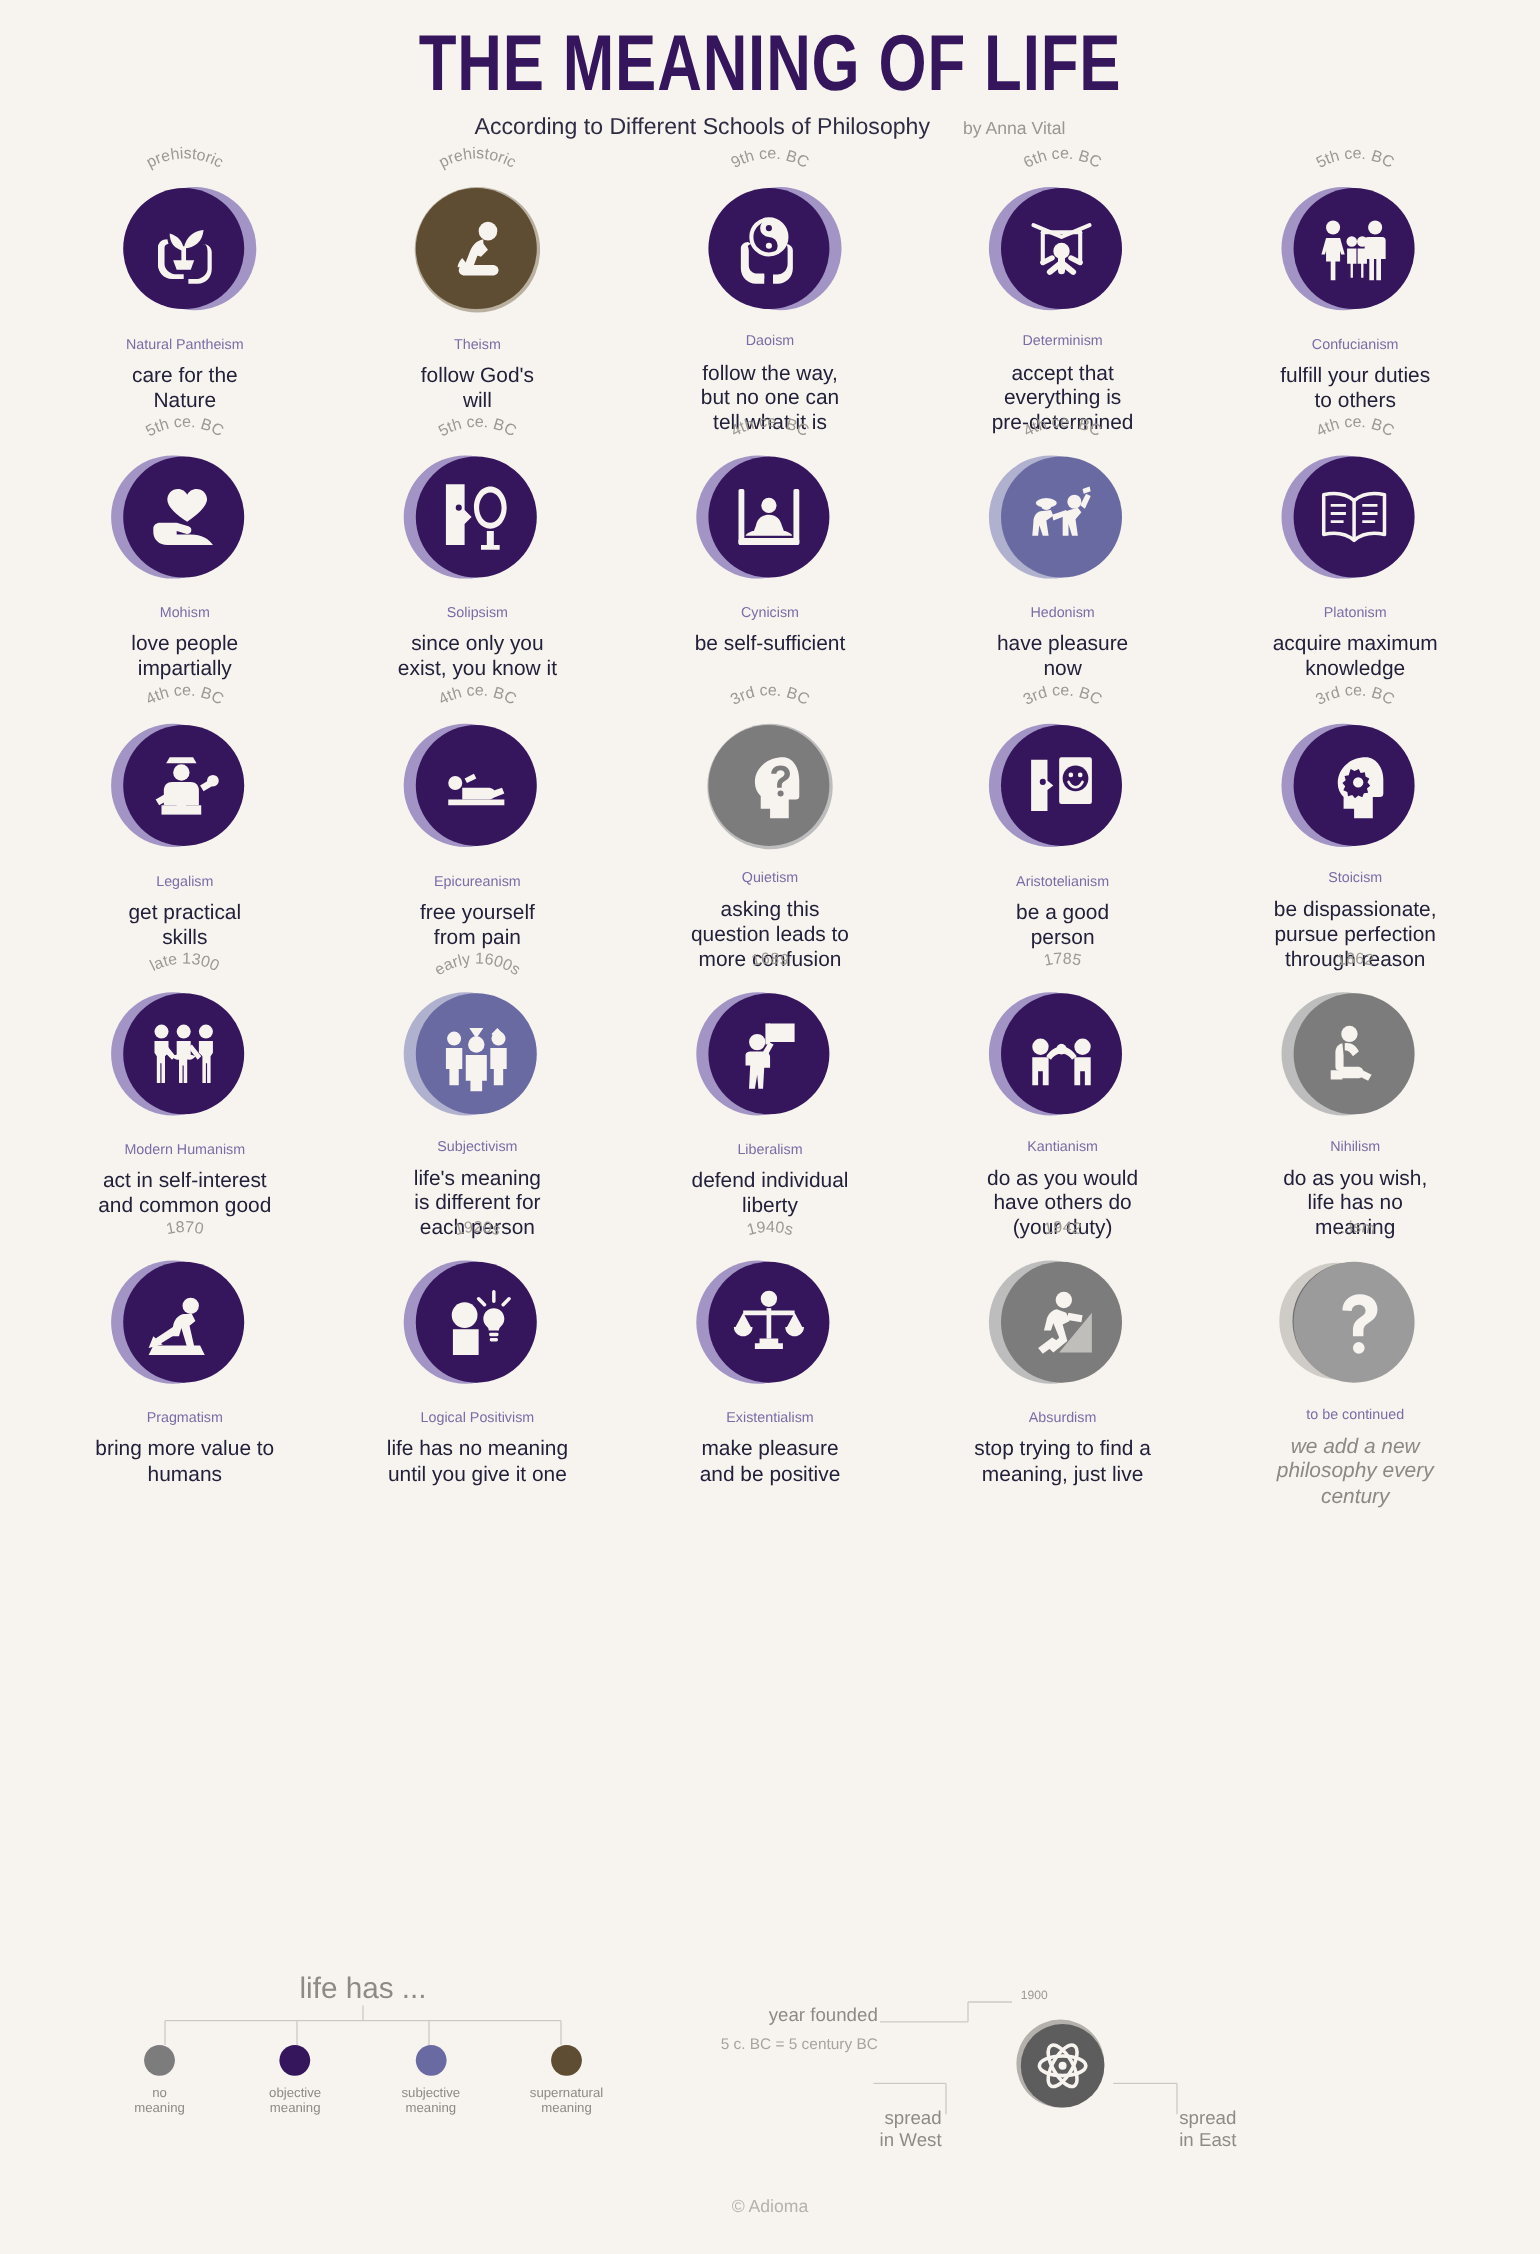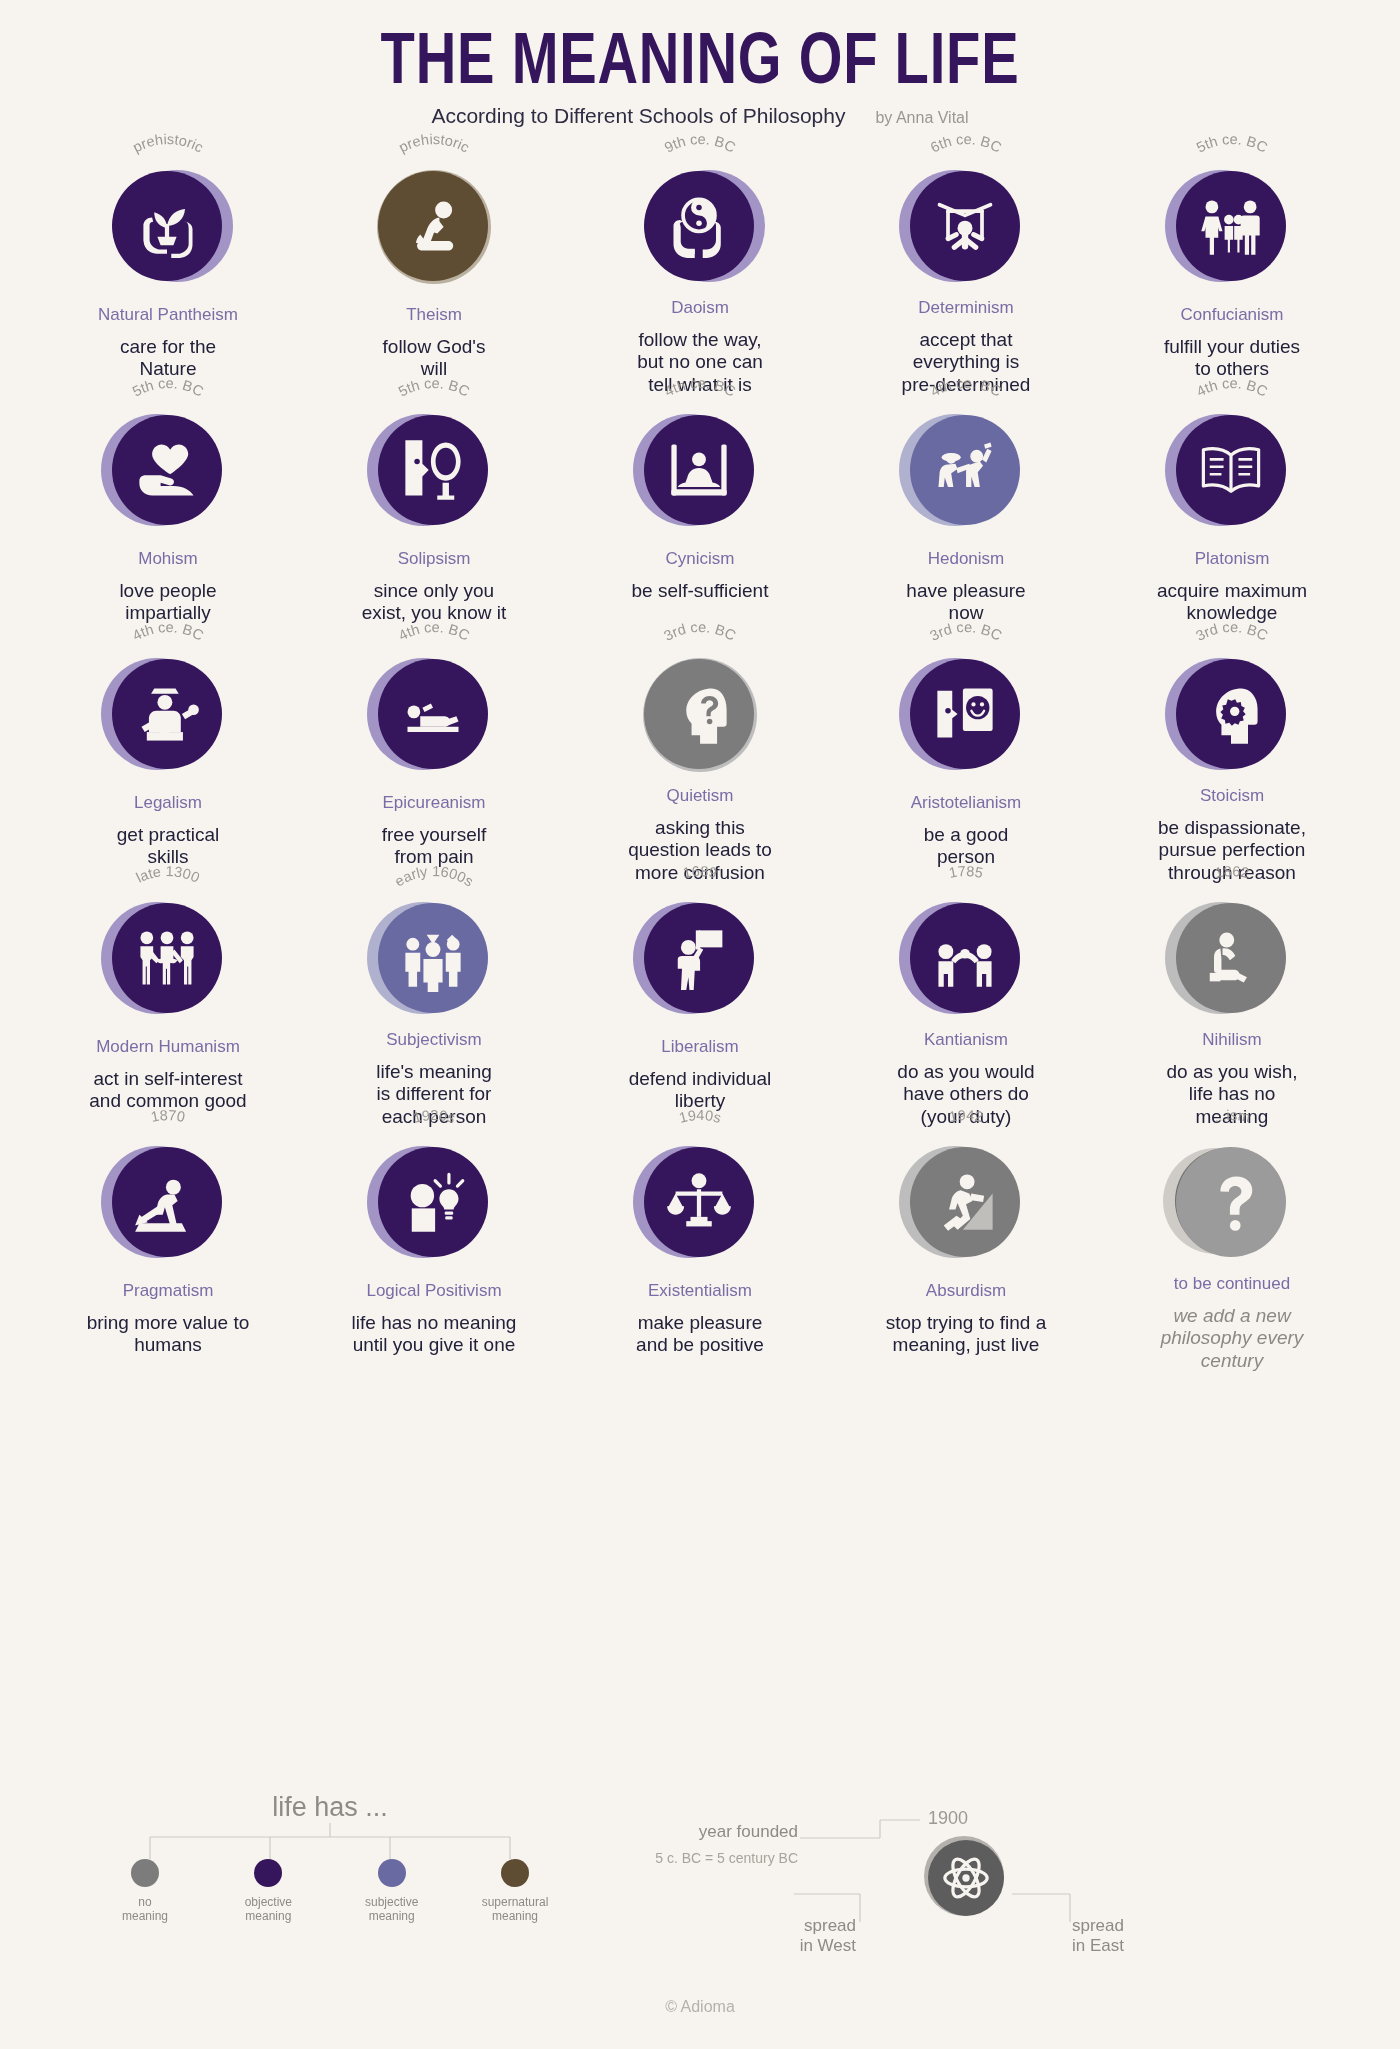--- a/index.html
+++ b/index.html
@@ -60,21 +60,21 @@
 
   .disc {
     position: absolute; left: 19px; top: 19px;
     width: 110px; height: 110px; border-radius: 50%;
     display: flex; align-items: center; justify-content: center;
   }
   .disc svg { width: 68px; height: 68px; display: block; }
 
   .school {
     margin-top: 8px;
-    font-size: 17px; color: #7a6ca6; text-align: center; line-height: 1.1;
+    font-size: 13px; color: #7a6ca6; text-align: center; line-height: 1.1;
   }
   .desc {
     margin-top: 11px;
     font-size: 19px; color: #23203a; text-align: center; line-height: 1.18;
     white-space: pre-line;
   }
   .desc.italic { font-style: italic; color: #8c8882; }
 
   
   .stack-a, .stack-b {
@@ -91,21 +91,21 @@
   .legend-title { font-size: 27px; color: #8e8a85; }
   .legend-tree { position: relative; height: 36px; }
   .legend-items { display: flex; justify-content: space-between; padding: 0 20px; }
   .legend-item { width: 110px; text-align: center; }
   .legend-dot { width: 28px; height: 28px; border-radius: 50%; margin: 0 auto 8px auto; }
   .legend-label { font-size: 12px; color: #8e8a85; line-height: 1.18; white-space: pre-line; }
 
   .legend-right { position: absolute; left: 760px; top: 1806px; width: 580px; height: 190px; }
   .lr-text { position: absolute; font-size: 17px; color: #8e8a85; line-height: 1.2; }
   .lr-small { position: absolute; font-size: 14px; color: #a7a39d; }
-  .lr-year { position: absolute; font-size: 18px; color: #9c9892; }
+  .lr-year { position: absolute; font-size: 11px; color: #9c9892; }
   .atom-wrap { position: absolute; left: 160px; top: 28px; width: 86px; height: 86px; }
   .atom-halo { position: absolute; left: 4px; top: 2px; width: 80px; height: 80px; border-radius: 50%; background: #b4b1ac; }
   .atom-disc { position: absolute; left: 8px; top: 6px; width: 76px; height: 76px; border-radius: 50%; background: #5d5d5d; display: flex; align-items: center; justify-content: center; }
   .atom-disc svg { width: 52px; height: 52px; }
 
   .copyright { position: absolute; left: 0; top: 1998px; width: 1400px; text-align: center;
                font-size: 16px; color: #b5b1ab; }
 </style>
 </head>
 <body>

